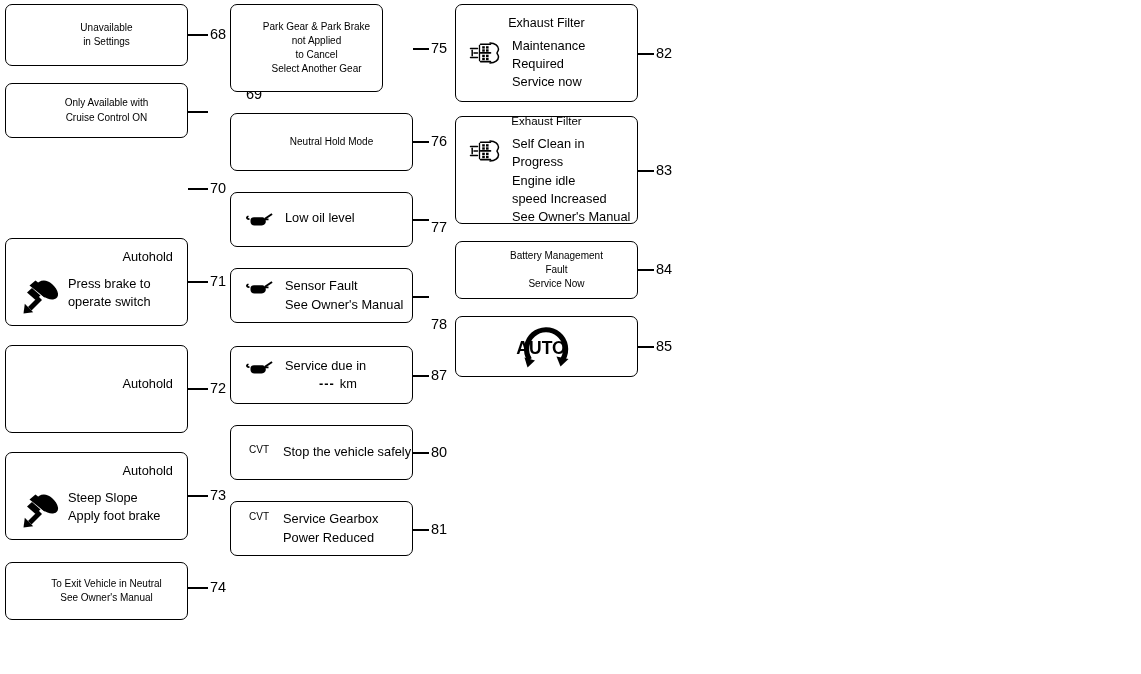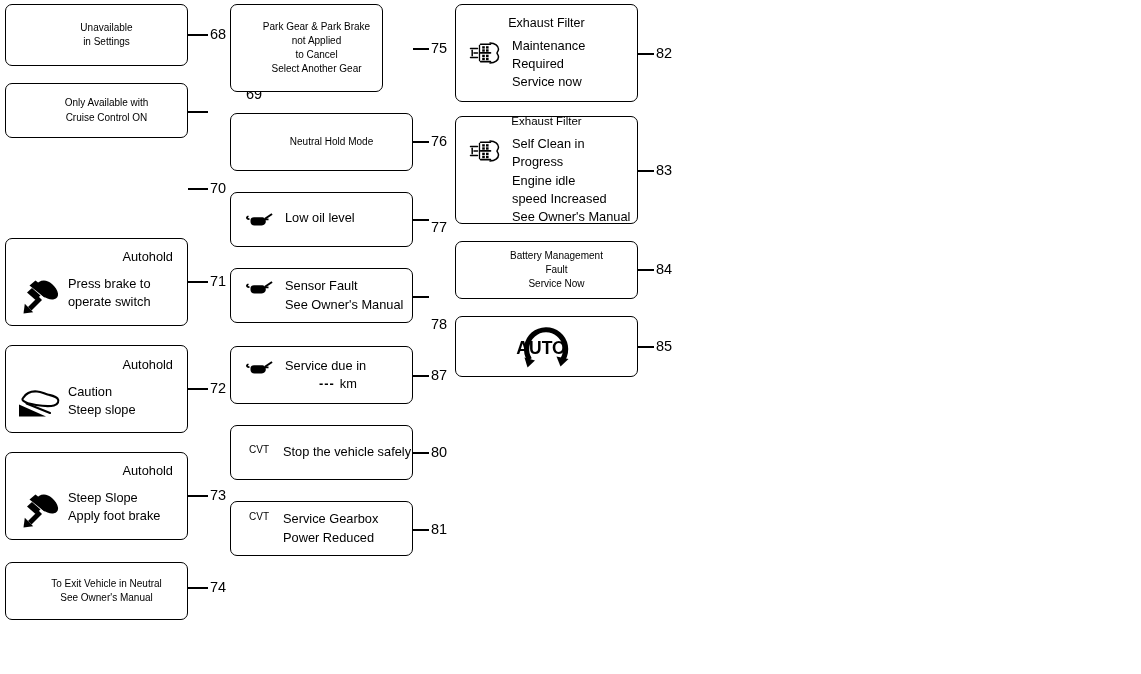--- a/index.html
+++ b/index.html
@@ -153,42 +153,20 @@
             <div>operate switch</div>
           </div>
         </div>
       </div>
     </div>
     <div class="leader" style="left: 188px; top: 281px; width: 20px;"></div>
     <div class="callout-num" style="left: 210px; top: 274px;">71</div>
     <div class="cell" style="left: 5px; top: 345px; width: 183px; height: 88px;">
       <div class="box" style="width: 183px; height: 88px;">
         <div class="title-right" style="margin-bottom: 10px;">Autohold</div>
-        <div class="row">
-          <div class="icon-slot" style="width: 56px; margin-left: 6px;">
-            <svg class="svg-ic" width="48" height="38" viewBox="0 0 48 38">
-    <g fill="none" stroke="#000" stroke-width="2.1" stroke-linejoin="round" stroke-linecap="round">
-      <path d="M7.5 14.5 C10 10.5, 15 8, 21 8.5 C25 8.8, 28 10.5, 31.5 11.5
-               C35.5 12.6, 39.5 13, 41.5 15.5 C43.5 18, 42 21.5, 38 22.5
-               C33 23.8, 26 23, 20 22 C14 21, 9 19.5, 7.2 17.8 C6 16.7, 6.3 15.6, 7.5 14.5 Z"></path>
-    </g>
-    <g fill="#000" stroke="none">
-
-      <path d="M3 33.5 L3 21.5 L30 33.5 Z"></path>
-    </g>
-    <g fill="none" stroke="#000" stroke-width="2.1" stroke-linecap="round">
-      <path d="M10.5 20.5 L34 30"></path>
-    </g>
-  </svg>
-          </div>
-          <div class="body-text">
-            <div>Caution</div>
-            <div>Steep slope</div>
-          </div>
-        </div>
       </div>
     </div>
     <div class="leader" style="left: 188px; top: 388px; width: 20px;"></div>
     <div class="callout-num" style="left: 210px; top: 381px;">72</div>
     <div class="cell" style="left: 5px; top: 452px; width: 183px; height: 88px;">
       <div class="box" style="width: 183px; height: 88px;">
         <div class="title-right" style="margin-bottom: 10px;">Autohold</div>
         <div class="row">
           <div class="icon-slot" style="width: 56px; margin-left: 6px;">
             <svg class="svg-ic" width="42" height="40" viewBox="0 0 42 40">

